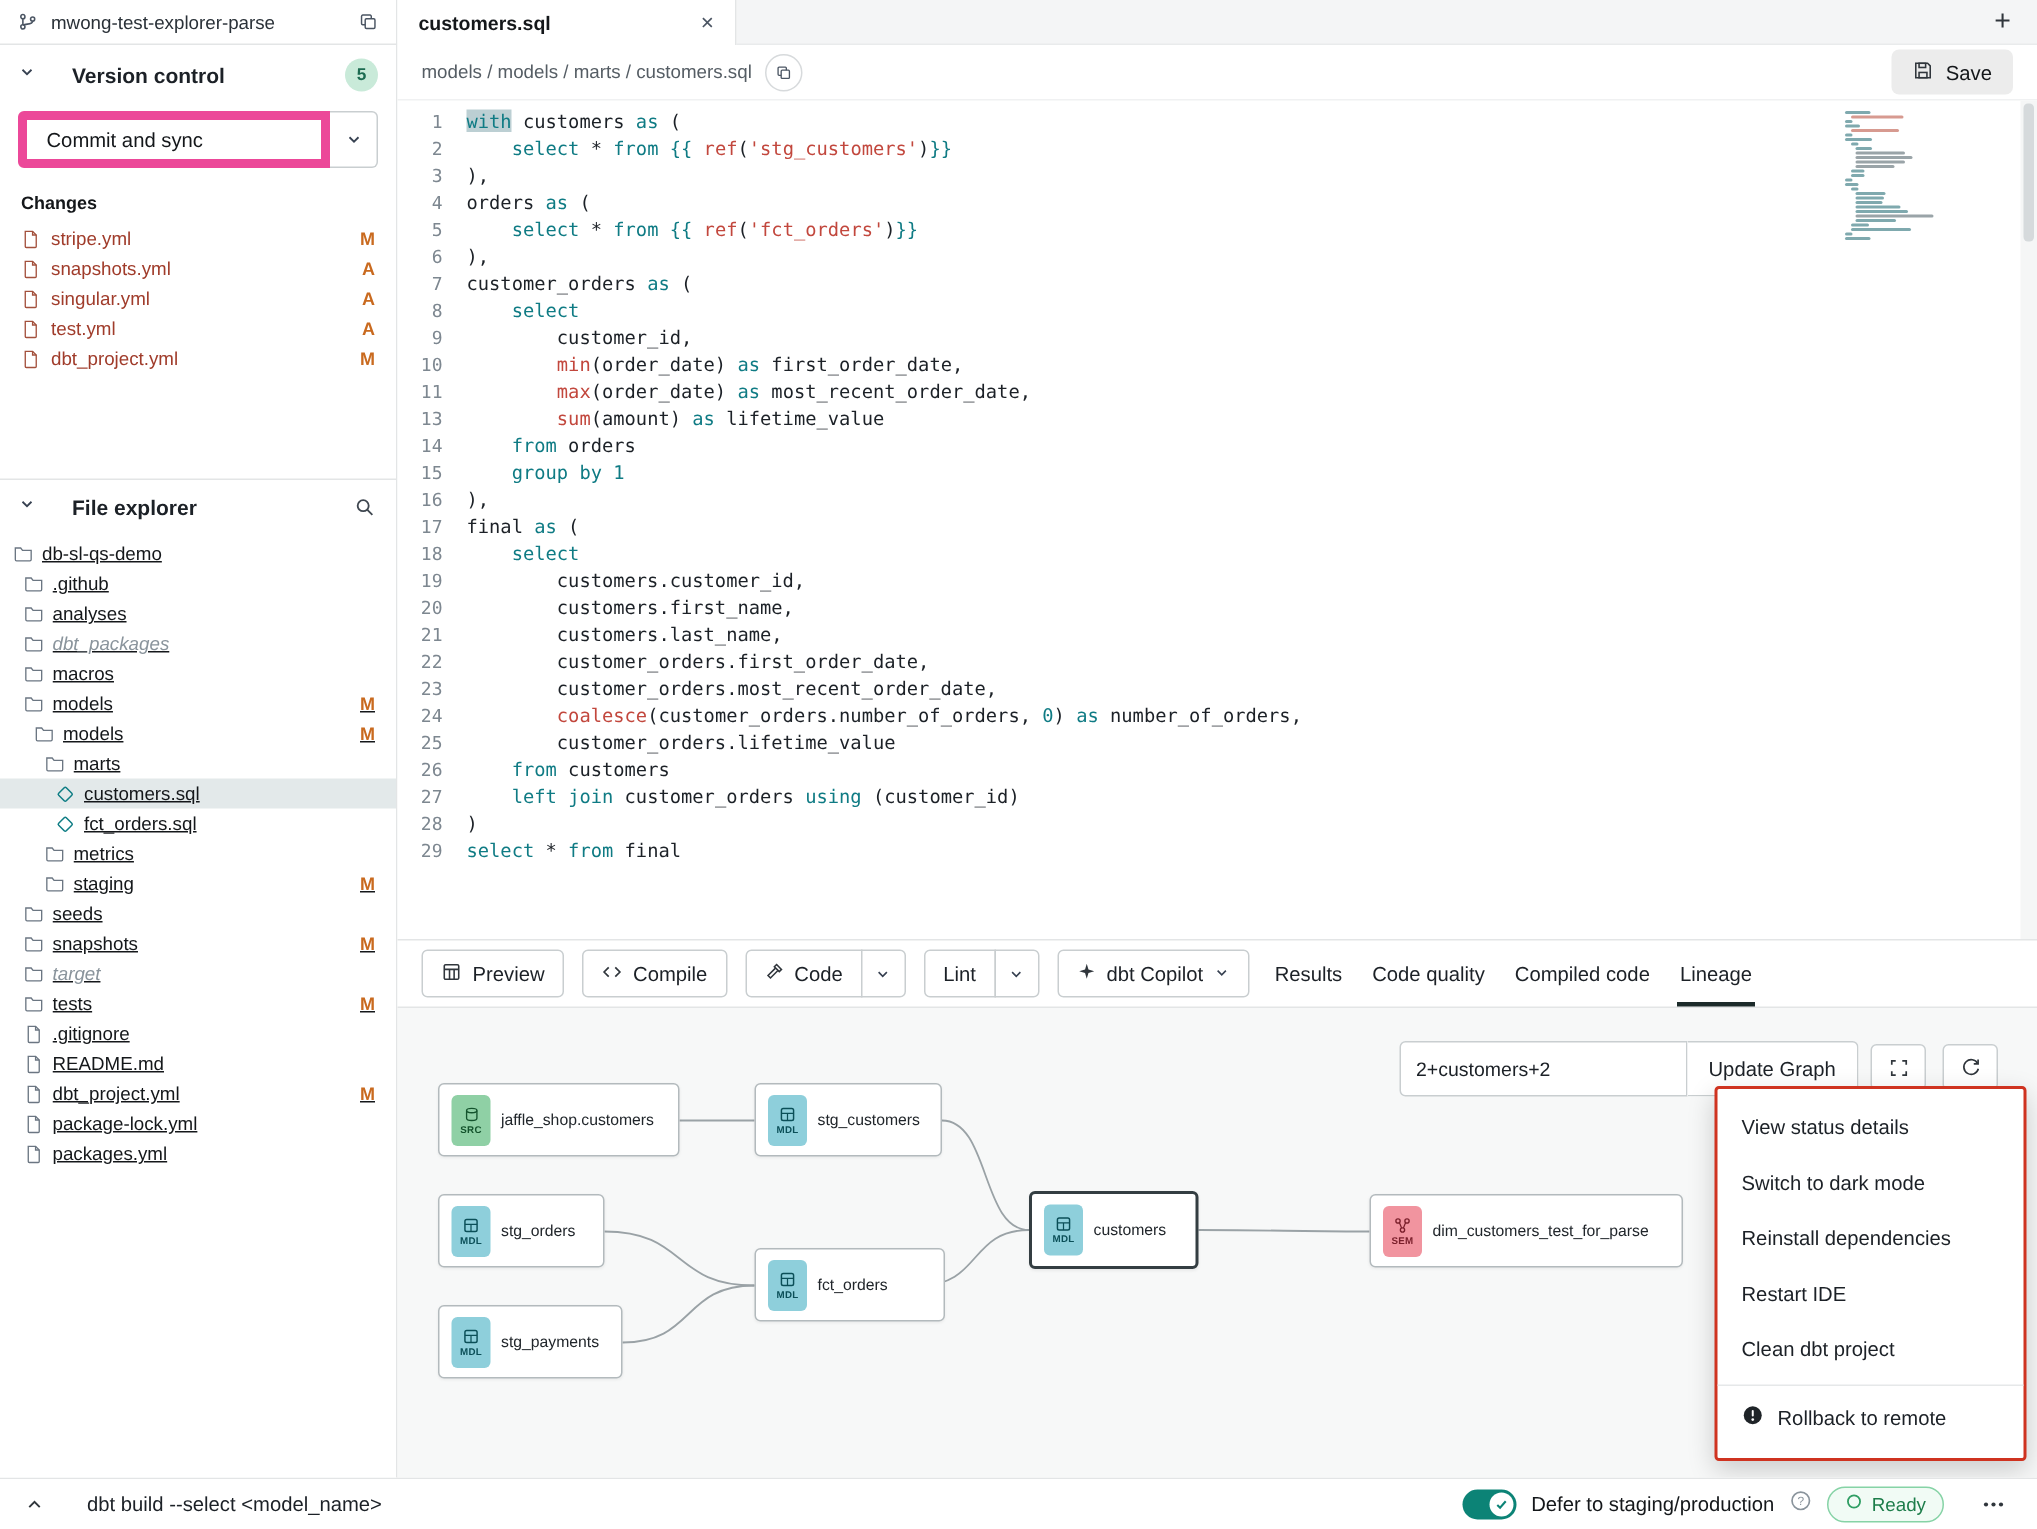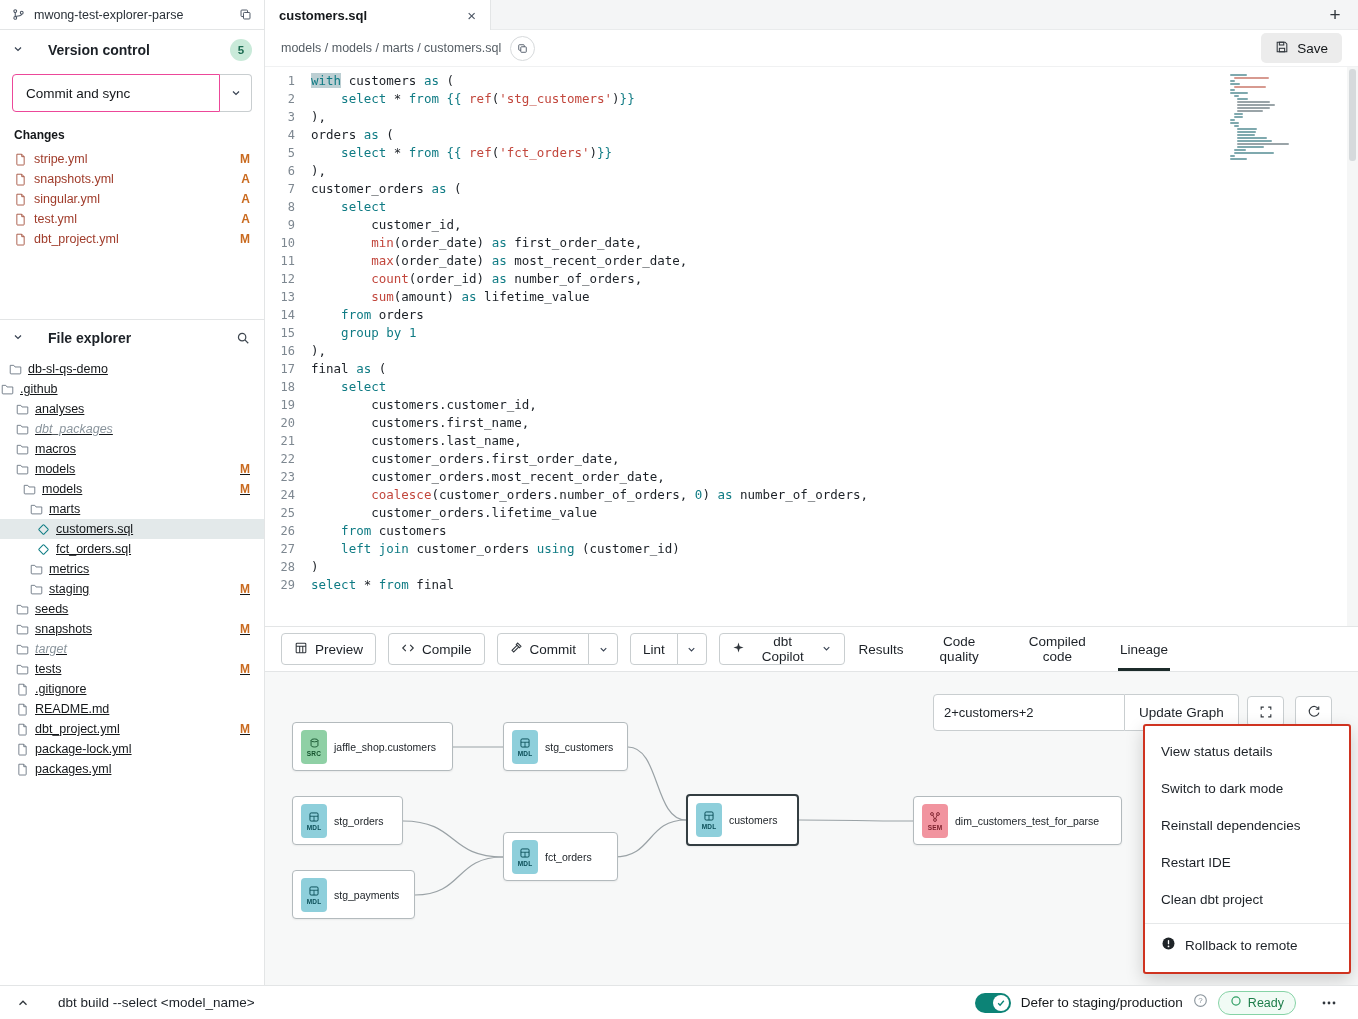--- a/index.html
+++ b/index.html
@@ -10,21 +10,21 @@
 
 .sidebar{width:265px;min-width:265px;border-right:1px solid #e3e5e6;display:flex;flex-direction:column;background:#fff;}
 .sb-header{height:30px;display:flex;align-items:center;gap:7px;padding:0 10px;border-bottom:1px solid #e3e5e6;}
 .sb-title{font-size:12.5px;color:#2a3138;flex:1;white-space:nowrap;overflow:hidden;}
 .icon-btn{background:none;border:none;display:flex;align-items:center;justify-content:center;padding:2px;color:#3f4750;}
 .vc{height:290px;border-bottom:1px solid #e3e5e6;overflow:hidden;}
 .sec-head{display:flex;align-items:center;gap:24px;padding:9px 12px;color:#1c2127;}
 .sec-title{font-weight:700;font-size:14px;flex:1;}
 .vc-badge{width:22px;height:22px;border-radius:50%;background:#c9ead9;color:#1c6b51;font-size:11.5px;font-weight:700;display:flex;align-items:center;justify-content:center;}
 .commit-split{display:flex;margin:4px 12px 12px;height:38px;}
-.commit-main{flex:1;background:#fff;border:1px solid #ec4899;border-radius:4px 0 0 4px;font-size:13.5px;text-align:left;padding:0 13px;color:#14171a;}
+.commit-main{flex:1;background:#fff;border:6px solid #ec4899;border-radius:4px 0 0 4px;font-size:13.5px;text-align:left;padding:0 13px;color:#14171a;}
 .commit-dd{width:32px;border:1px solid #c9ced0;border-left:none;border-radius:0 4px 4px 0;background:#fff;display:flex;align-items:center;justify-content:center;color:#3f4750;}
 .changes-label{font-size:12px;font-weight:700;padding:4px 14px 7px;}
 .chg-row{display:flex;align-items:center;gap:6px;height:20px;padding:0 14px 0 15px;font-size:12.5px;}
 .chg-ic{display:flex;width:13px;}
 .chg-name{color:#a03c2b;flex:1;white-space:nowrap;overflow:hidden;}
 .chg-badge{color:#c96a1f;font-weight:700;font-size:12px;}
 .fx{flex:1;overflow:hidden;}
 #file-tree{padding-top:3px;text-decoration:underline;}
 .tree-row{display:flex;align-items:center;gap:5px;height:20px;font-size:12.5px;padding-right:14px;}
 .tree-row.selected{background:#e3e9ea;}
@@ -213,21 +213,21 @@
       </div>
       <div id="file-tree">
           <div class="tree-row" style="padding-left: 8px;">
             <span class="tree-ic">
               <svg width="13" height="12" viewBox="0 0 16 14">
                 <path d="M1.5 2.5h4.4l1.5 2h7.1V12a1 1 0 0 1-1 1h-11a1 1 0 0 1-1-1z" fill="none" stroke="#6b7682" stroke-width="1.1"></path>
               </svg>
             </span>
             <span class="tree-label">db-sl-qs-demo</span>
           </div>
-          <div class="tree-row" style="">
+          <div class="tree-row" style="padding-left: 15px;">
             <span class="tree-ic">
               <svg width="13" height="12" viewBox="0 0 16 14">
                 <path d="M1.5 2.5h4.4l1.5 2h7.1V12a1 1 0 0 1-1 1h-11a1 1 0 0 1-1-1z" fill="none" stroke="#6b7682" stroke-width="1.1"></path>
               </svg>
             </span>
             <span class="tree-label">.github</span>
           </div>
           <div class="tree-row" style="padding-left: 15px;">
             <span class="tree-ic">
               <svg width="13" height="12" viewBox="0 0 16 14">
@@ -462,24 +462,20 @@
             <span class="ln">9</span>
             <span class="ct">        customer_id,</span>
           </div>
           <div class="cl">
             <span class="ln">10</span>
             <span class="ct">        <span class="fn">min</span>(order_date) <span class="kw">as</span> first_order_date,</span>
           </div>
           <div class="cl">
             <span class="ln">11</span>
             <span class="ct">        <span class="fn">max</span>(order_date) <span class="kw">as</span> most_recent_order_date,</span>
-          </div>
-          <div class="cl">
-            <span class="ln">12</span>
-            <span class="ct">        <span class="fn">count</span>(order_id) <span class="kw">as</span> number_of_orders,</span>
           </div>
           <div class="cl">
             <span class="ln">13</span>
             <span class="ct">        <span class="fn">sum</span>(amount) <span class="kw">as</span> lifetime_value</span>
           </div>
           <div class="cl">
             <span class="ln">14</span>
             <span class="ct">    <span class="kw">from</span> orders</span>
           </div>
           <div class="cl">
@@ -592,21 +588,21 @@
               <path d="M5.5 4.5L2 8l3.5 3.5M10.5 4.5L14 8l-3.5 3.5"></path>
             </svg></span>
         <span>Compile</span>
       </button>
       <span class="split">
         <button class="tb-btn main-seg">
           <span><svg width="13" height="13" viewBox="0 0 16 16" fill="none" stroke="#30363c" stroke-width="1.3">
                 <path d="M9.5 2.5l4 4-1.8 1.8-4-4z"></path>
                 <path d="M8.6 5.4L2.5 11.5l2 2 6.1-6.1"></path>
               </svg></span>
-          <span>Commit</span>
+          <span>Code</span>
         </button>
         <button class="dd-seg">
             <svg width="11" height="11" viewBox="0 0 16 16" fill="none" stroke="#374151" stroke-width="1.6">
               <path d="M4 6l4 4 4-4"></path>
             </svg>
           </button>
       </span>
       <span class="split">
         <button class="tb-btn main-seg">
           <span>Lint</span>
@@ -667,21 +663,21 @@
           <div class="gnode" style="left: 27px; top: 124px; width: 111px;">
             <span class="gicon mdl">
               <svg width="12" height="12" viewBox="0 0 16 16">
                 <rect x="2.6" y="2.6" width="10.8" height="10.8" rx="1.6" fill="none" stroke="currentColor" stroke-width="1.3"></rect>
                 <path d="M2.6 7h10.8M8 7v6.4" fill="none" stroke="currentColor" stroke-width="1.1"></path>
               </svg>
               <b>MDL</b>
             </span>
             <span class="glabel">stg_orders</span>
           </div>
-          <div class="gnode" style="left: 238px; top: 160px; width: 115px;">
+          <div class="gnode" style="left: 238px; top: 160px; width: 127px;">
             <span class="gicon mdl">
               <svg width="12" height="12" viewBox="0 0 16 16">
                 <rect x="2.6" y="2.6" width="10.8" height="10.8" rx="1.6" fill="none" stroke="currentColor" stroke-width="1.3"></rect>
                 <path d="M2.6 7h10.8M8 7v6.4" fill="none" stroke="currentColor" stroke-width="1.1"></path>
               </svg>
               <b>MDL</b>
             </span>
             <span class="glabel">fct_orders</span>
           </div>
           <div class="gnode" style="left: 27px; top: 198px; width: 123px;">

